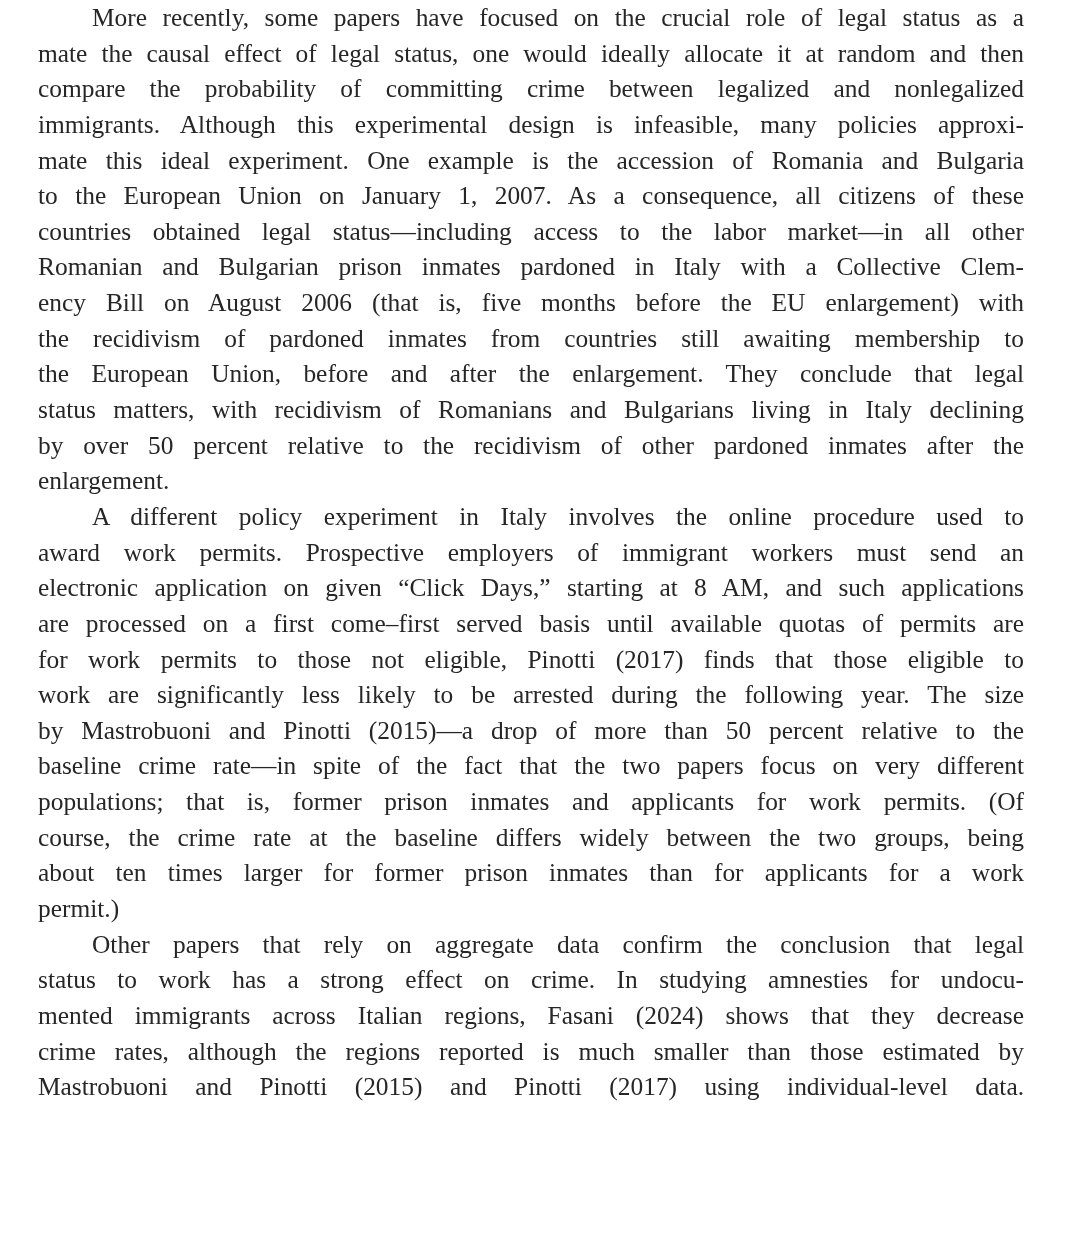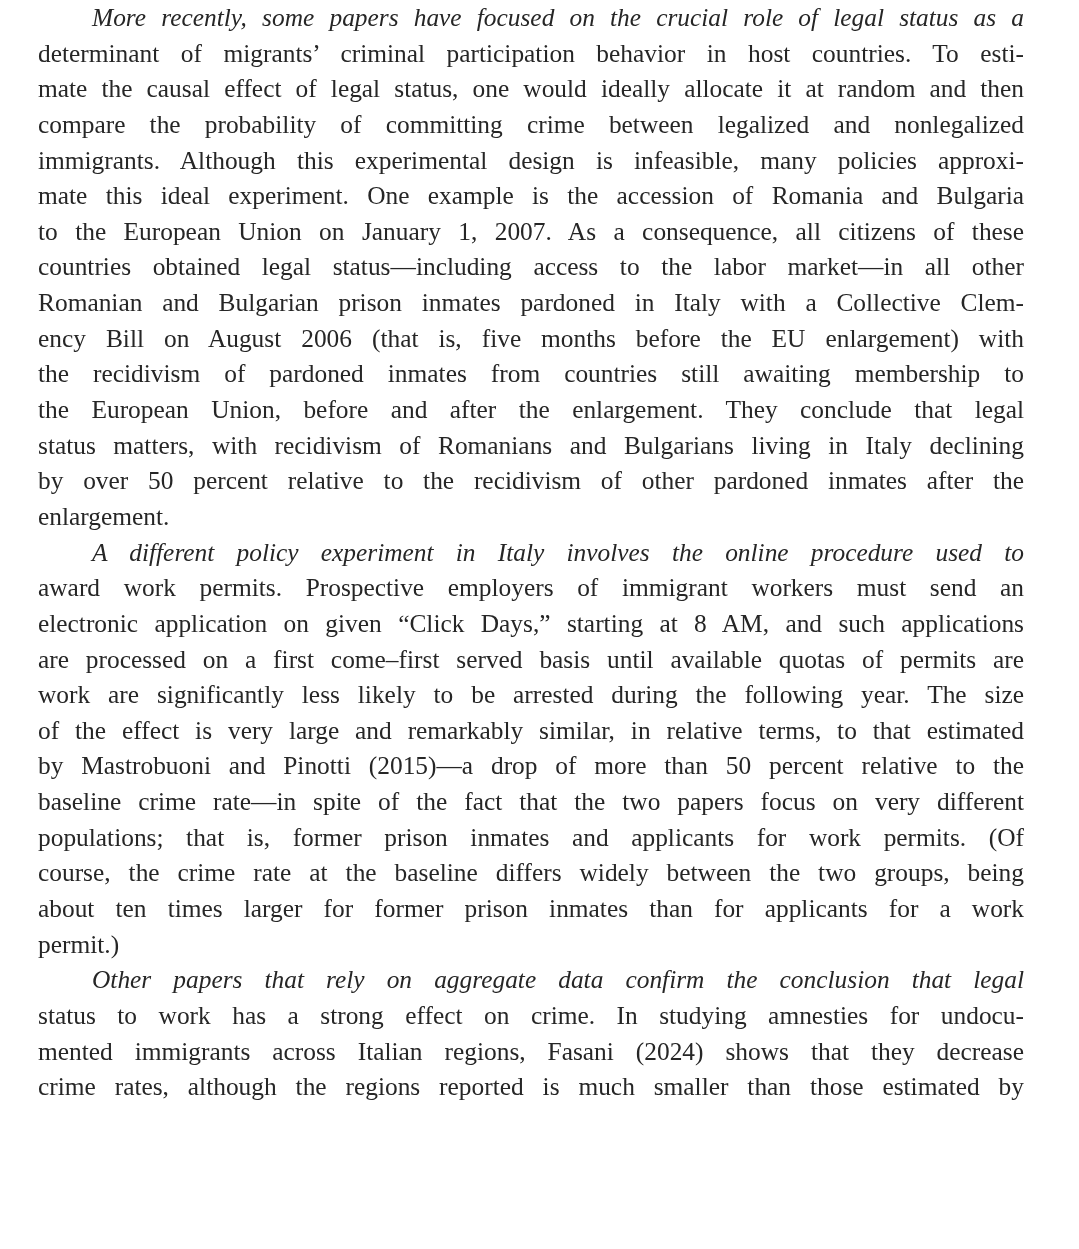--- a/index.html
+++ b/index.html
@@ -30,44 +30,40 @@
       text-align: justify;
       text-align-last: justify;
       overflow: visible;
     }
     .line.last {
       text-align: right;
       text-align-last: left;
     }
     .line.indent {
       padding-left: 54px;
-      font-style: italic;
     }
     .line > span.t {
       display: block;
       width: 100%;
       text-align: inherit;
       text-align-last: inherit;
       white-space: normal;
     }
     .line.indent > span.t {
       width: 100%;
     }
   </style>
 </head>
 <body>
 
 <div class="page">
 
   <div class="paragraph">
     <div class="line indent">
         <span class="t">More recently, some papers have focused on the crucial role of legal status as a</span>
-      </div>
-    <div class="line">
-        <span class="t">determinant of migrants’ criminal participation behavior in host countries. To esti-</span>
       </div>
     <div class="line">
         <span class="t">mate the causal effect of legal status, one would ideally allocate it at random and then</span>
       </div>
     <div class="line">
         <span class="t">compare the probability of committing crime between legalized and nonlegalized</span>
       </div>
     <div class="line">
         <span class="t">immigrants. Although this experimental design is infeasible, many policies approxi-</span>
       </div>
@@ -110,24 +106,24 @@
     <div class="line">
         <span class="t">award work permits. Prospective employers of immigrant workers must send an</span>
       </div>
     <div class="line">
         <span class="t">electronic application on given “Click Days,” starting at 8 AM, and such applications</span>
       </div>
     <div class="line">
         <span class="t">are processed on a first come–first served basis until available quotas of permits are</span>
       </div>
     <div class="line">
-        <span class="t">work are significantly less likely to be arrested during the following year. The size</span>
+        <span class="t">for work permits to those not eligible, Pinotti (2017) finds that those eligible to</span>
       </div>
     <div class="line">
-        <span class="t">of the effect is very large and remarkably similar, in relative terms, to that estimated</span>
+        <span class="t">work are significantly less likely to be arrested during the following year. The size</span>
       </div>
     <div class="line">
         <span class="t">by Mastrobuoni and Pinotti (2015)—a drop of more than 50 percent relative to the</span>
       </div>
     <div class="line">
         <span class="t">baseline crime rate—in spite of the fact that the two papers focus on very different</span>
       </div>
     <div class="line">
         <span class="t">populations; that is, former prison inmates and applicants for work permits. (Of</span>
       </div>
@@ -148,15 +144,18 @@
       </div>
     <div class="line">
         <span class="t">status to work has a strong effect on crime. In studying amnesties for undocu-</span>
       </div>
     <div class="line">
         <span class="t">mented immigrants across Italian regions, Fasani (2024) shows that they decrease</span>
       </div>
     <div class="line">
         <span class="t">crime rates, although the regions reported is much smaller than those estimated by</span>
       </div>
+    <div class="line">
+        <span class="t">Mastrobuoni and Pinotti (2015) and Pinotti (2017) using individual-level data.</span>
+      </div>
   </div>
 
 </div>
 
 </body></html>

